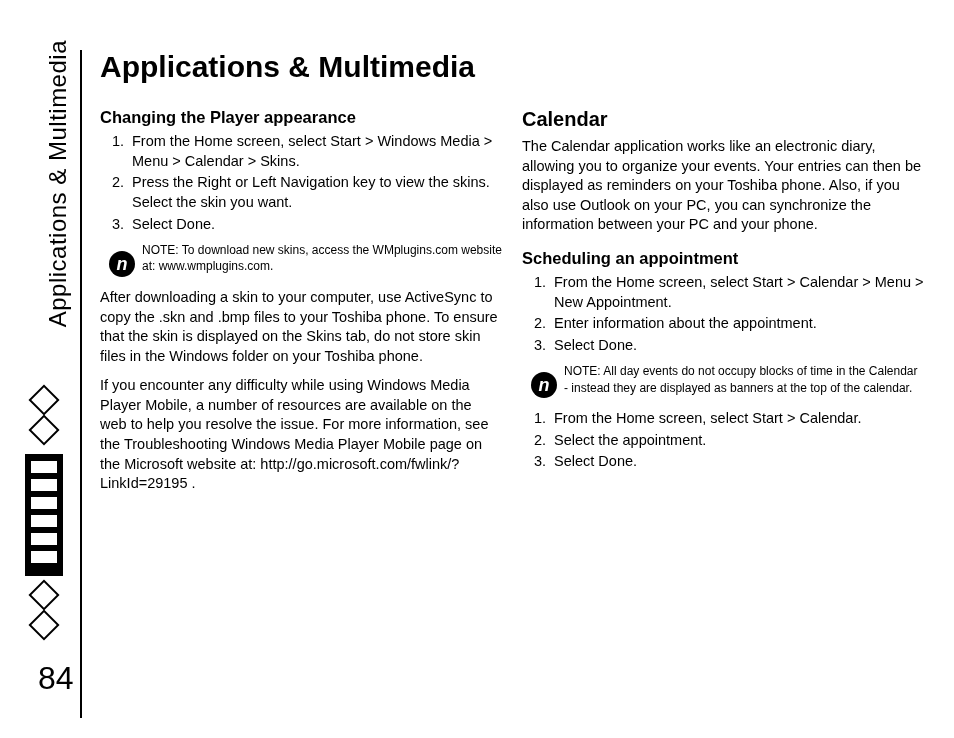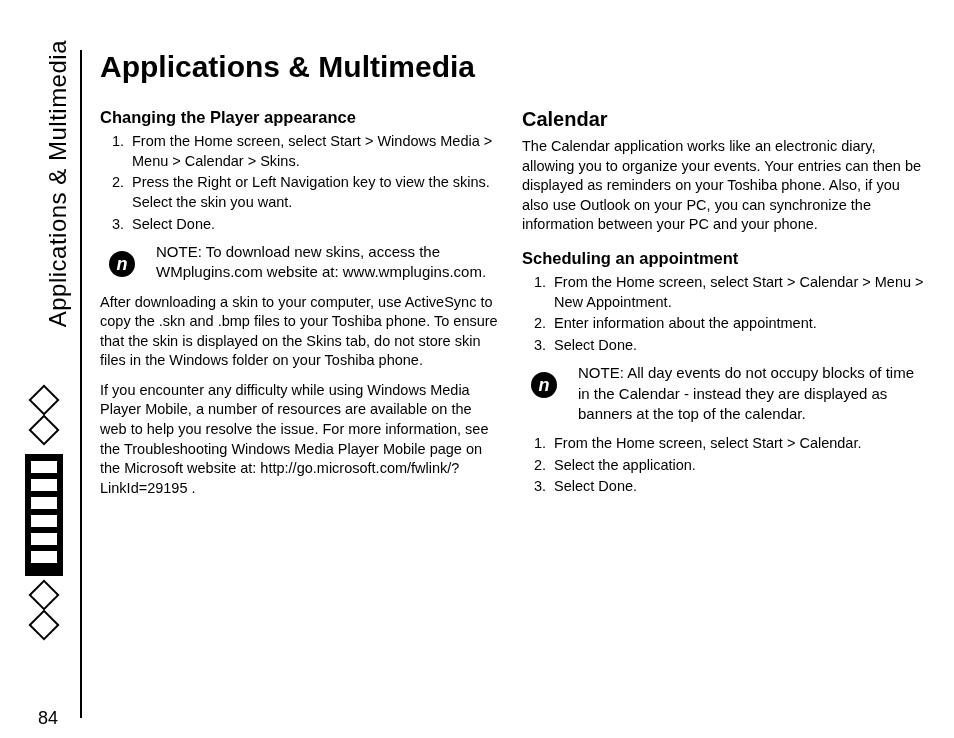--- a/index.html
+++ b/index.html
@@ -26,22 +26,22 @@
     top: 40px;
     writing-mode: vertical-rl;
     transform: rotate(180deg);
     font-size: 24px;
     font-family: Arial, sans-serif;
     letter-spacing: 0.5px;
   }
   .page-number {
     position: absolute;
     left: 38px;
-    top: 708px;
-    font-size: 18px;
+    top: 660px;
+    font-size: 32px;
     font-family: Arial, sans-serif;
   }
   .decoration {
     position: absolute;
     left: 20px;
     top: 380px;
     width: 48px;
     height: 270px;
   }
   h1.title {
@@ -59,21 +59,21 @@
     line-height: 1.35;
   }
   h2 { font-size: 20px; font-weight: bold; margin-bottom: 4px; }
   h3 { font-size: 16.5px; font-weight: bold; margin-top: 12px; margin-bottom: 4px; }
   .col p { margin-bottom: 10px; }
   ol { padding-left: 28px; margin-bottom: 8px; }
   ol li { margin-bottom: 2px; padding-left: 4px; }
   .note-row { display: flex; align-items: flex-start; gap: 6px; margin: 4px 0 10px 8px; }
   .note-row.indent { margin-left: 8px; }
   .note-icon { flex-shrink: 0; width: 28px; height: 28px; margin-top: 8px; }
-  .note-text { flex: 1; font-size: 15px; line-height: 1.35; margin-left: 14px; }
+  .note-text { flex: 1; font-size: 12px; line-height: 1.35; }
   b { font-weight: normal; }
 </style>
 </head>
 <body>
 
 <div class="sidebar-title">Applications &amp; Multimedia</div>
 <div class="page-number">84</div>
 
 <svg class="decoration" viewBox="0 0 48 270">
   <g fill="none" stroke="#000" stroke-width="2">
@@ -141,20 +141,20 @@
             <circle cx="14" cy="14" r="13" fill="#000"></circle>
             <text x="14" y="20" text-anchor="middle" font-family="Arial" font-style="italic" font-weight="bold" font-size="18" fill="#fff">n</text>
           </svg>
         <div class="note-text"><b>NOTE:</b><span> All day events do not occupy blocks of time in the Calendar - instead they are displayed as banners at the top of the calendar.</span></div>
       </div>
 
       <ol>
         <li>
           <span>From the </span><b>Home</b><span> screen, select </span><b>Start</b><span> &gt; </span><b>Calendar</b><span>.</span>
         </li>
-        <li>Select the application.</li>
+        <li>Select the appointment.</li>
         <li>
           <span>Select </span><b>Done</b><span>.</span>
         </li>
       </ol>
     </div>
   </div>
 </div>
 
 </body></html>

